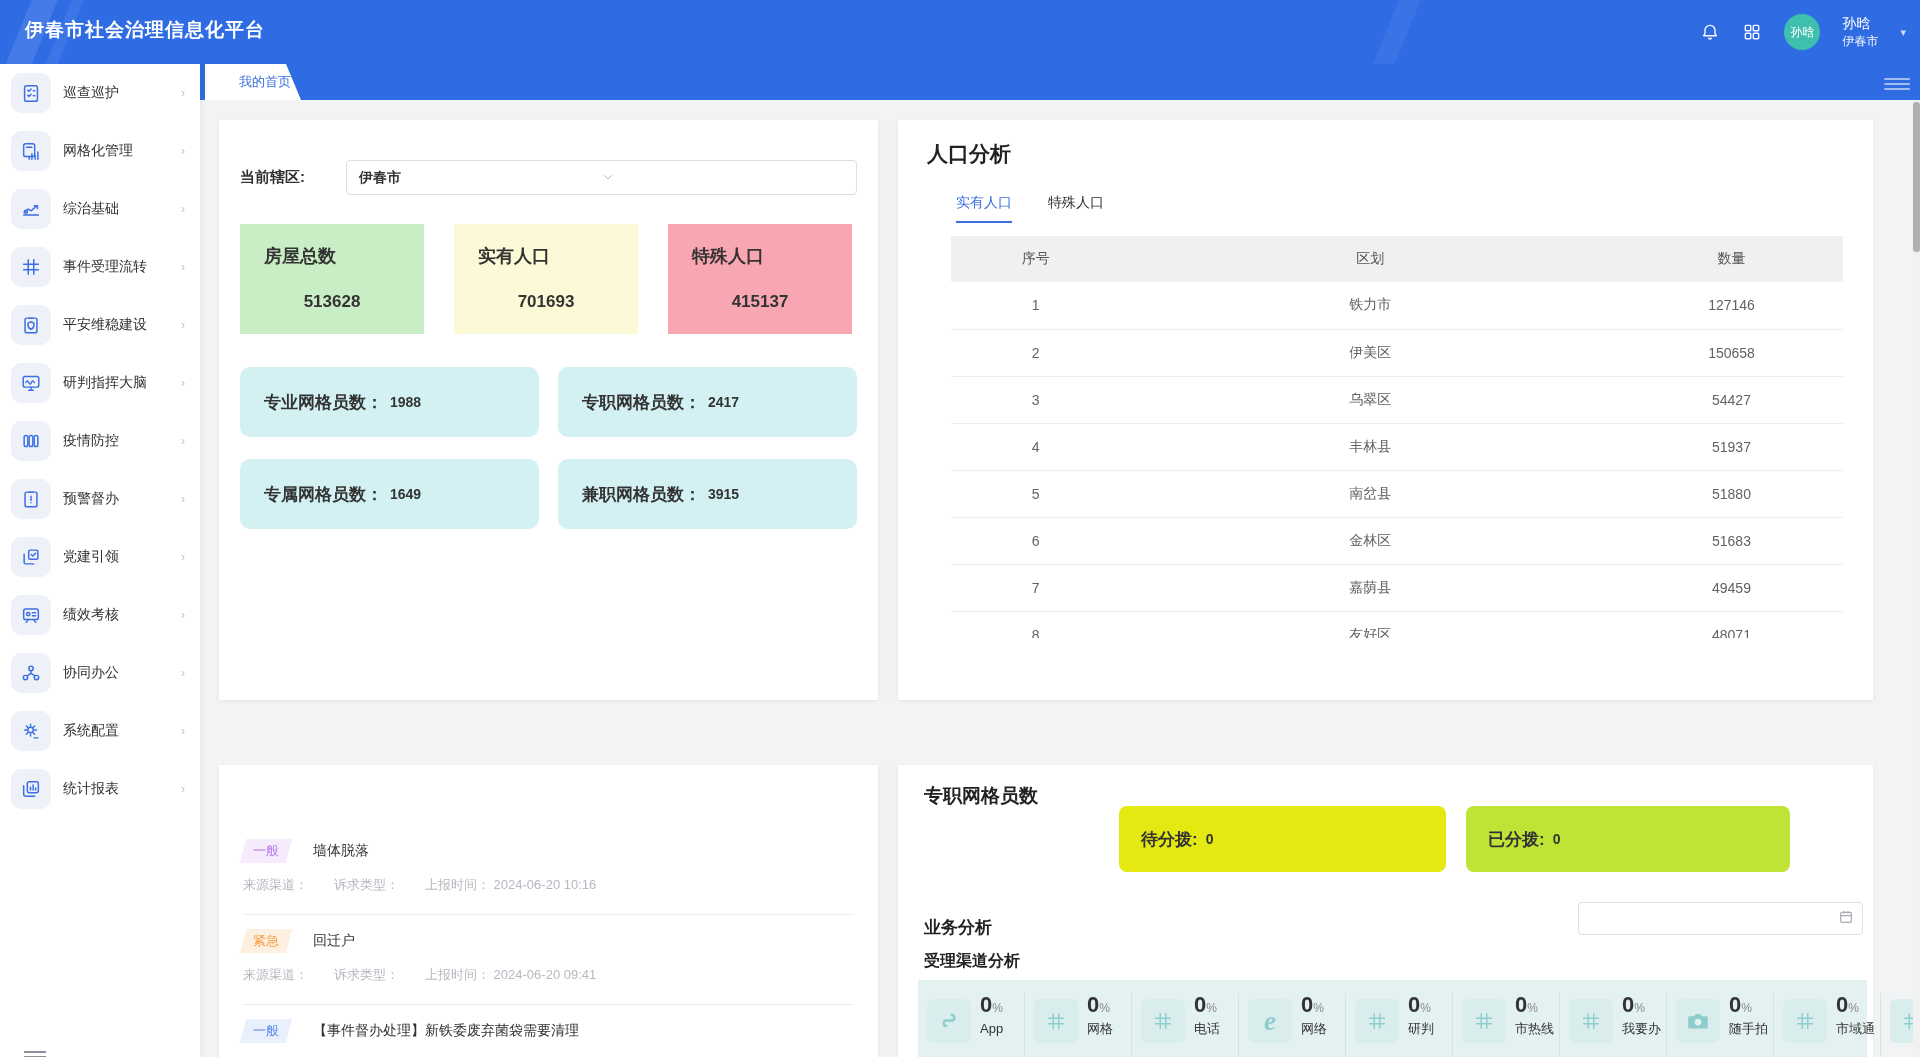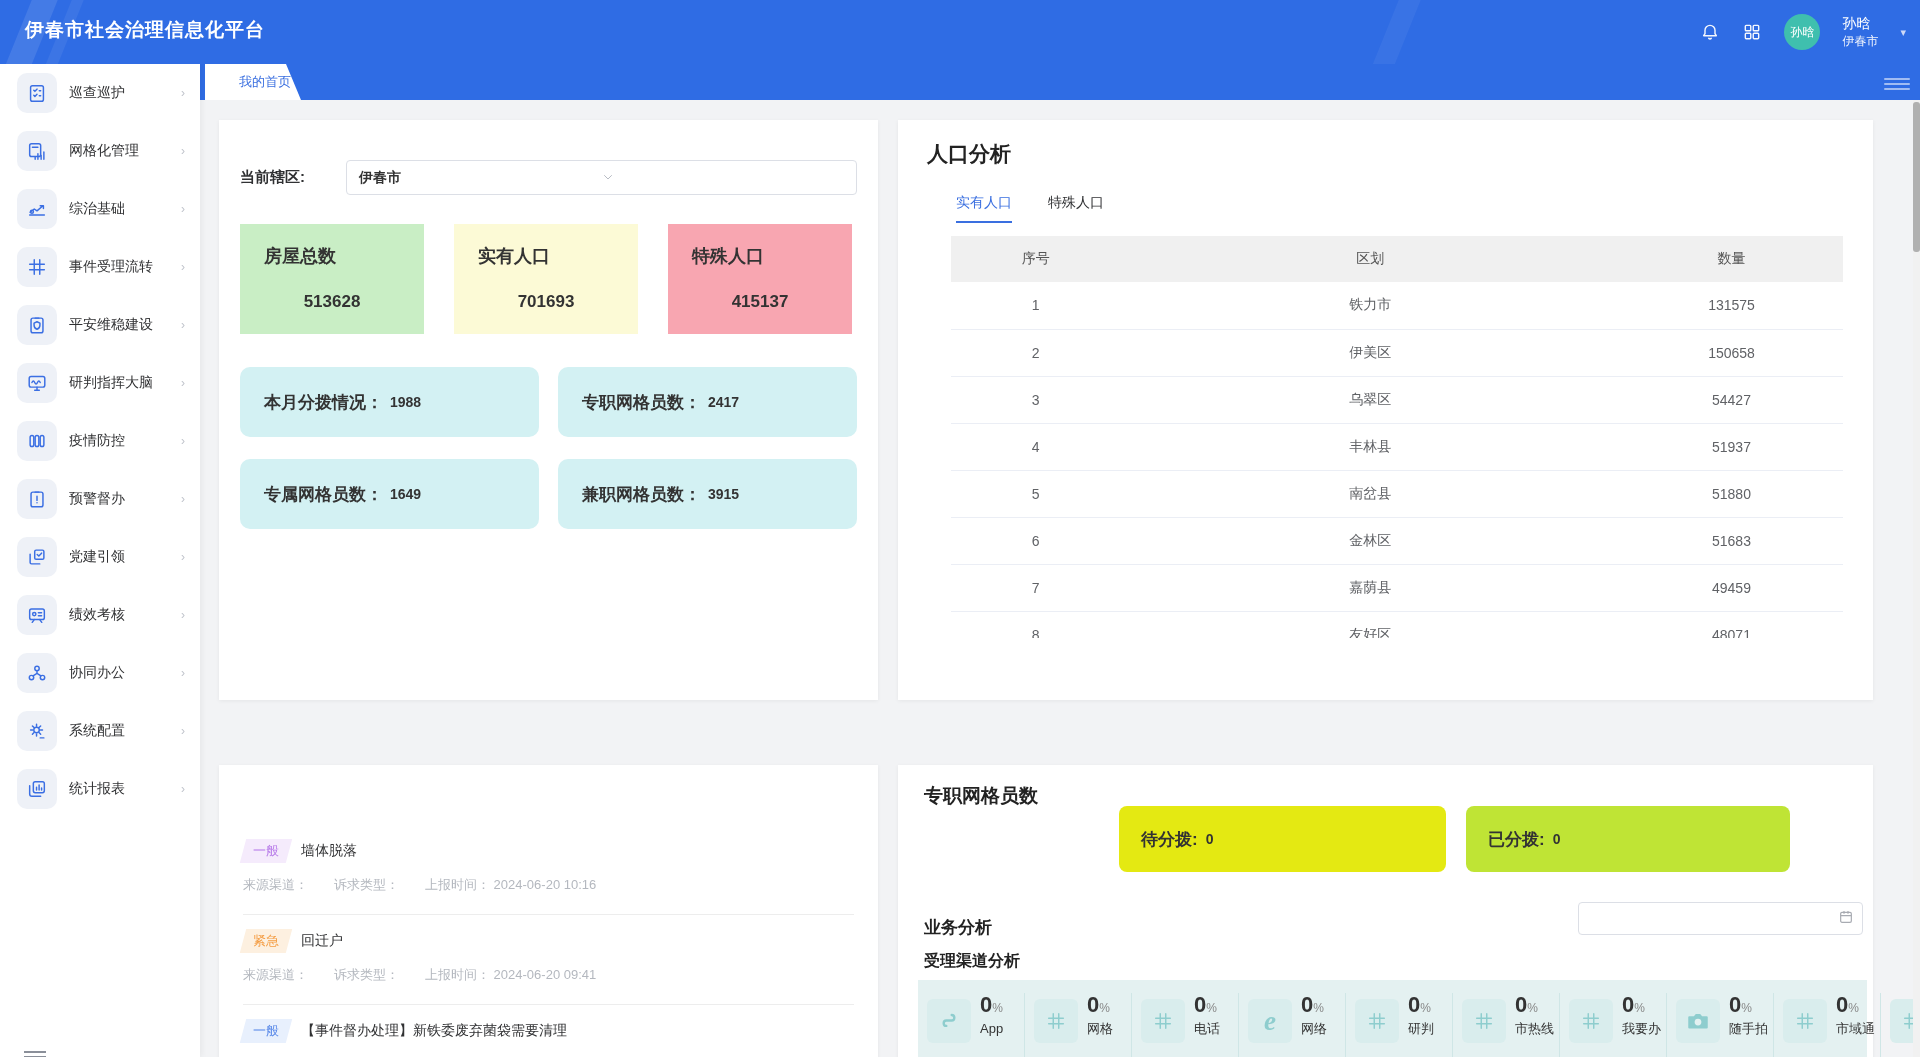--- a/index.html
+++ b/index.html
@@ -24,21 +24,21 @@
   #tabstrip{position:absolute;left:0;top:64px;width:1920px;height:36px;background:#2f6ce4;z-index:10}
   .tab{position:absolute;left:205px;top:0;height:36px;width:96px;background:#fff;color:#3a6fe0;font-size:13px;
     display:flex;align-items:center;justify-content:flex-end;cursor:pointer;
     clip-path:polygon(0 0,calc(100% - 15px) 0,100% 100%,0 100%);padding-right:10px}
   .strip-menu{position:absolute;right:10px;top:11px;width:26px;cursor:pointer}
   .strip-menu i{display:block;height:2px;background:rgba(255,255,255,.55);margin:3px 0;border-radius:1px}
 
   
   #sidebar{position:absolute;left:0;top:64px;width:200px;height:993px;background:#fff;z-index:20;
     box-shadow:2px 0 6px rgba(0,0,0,.05)}
-  .side-item{height:58px;display:flex;align-items:center;padding-left:17px;cursor:pointer}
+  .side-item{height:58px;display:flex;align-items:center;padding-left:11px;cursor:pointer}
   .side-icon{width:40px;height:40px;border-radius:10px;background:#eef1f7;color:#3b6fe3;
     display:flex;align-items:center;justify-content:center;flex:none}
   .side-label{margin-left:12px;font-size:14px;color:#303133;flex:1}
   .side-arrow{color:#c0c4cc;font-size:12px;margin-right:15px}
   .side-partial{position:absolute;left:24px;bottom:-4px;width:22px}
   .side-partial i{display:block;height:2px;background:#8a8f99;margin:3px 0}
 
   
   #main{position:absolute;left:200px;top:100px;width:1713px;height:957px;overflow:hidden}
   .panel{position:absolute;background:#fff;border-radius:0;box-shadow:0 1px 4px rgba(0,0,0,.06)}
@@ -80,21 +80,21 @@
   .todo-more{margin-left:auto;font-size:13px;color:#999;cursor:pointer}
   .todo-list{position:absolute;left:24px;right:24px;top:60px}
   .todo-item{padding:14px 0 20px;border-bottom:1px solid #ededed}
   .todo-row{display:flex;align-items:center}
   .badge{display:inline-block;min-width:46px;text-align:center;padding:3px 10px;font-size:13px;
     transform:skewX(-15deg)}
   .badge>span{display:inline-block;transform:skewX(15deg)}
   .badge.purple{background:#f5ebfc;color:#b678e8}
   .badge.orange{background:#fdf0e0;color:#f49d44}
   .badge.blue{background:#e8f0fd;color:#5586e8}
-  .todo-item-title{margin-left:12px;font-size:14px;color:#303133}
+  .todo-item-title{margin-left:24px;font-size:14px;color:#303133}
   .todo-meta{margin-top:13px;font-size:13px;color:#b4b8bf;display:flex;gap:26px}
 
   
   .disp-title{position:absolute;left:26px;top:18px;font-size:19px;font-weight:bold;color:#222}
   .pills{position:absolute;left:221px;top:41px;display:flex;gap:20px}
   .pill{height:66px;border-radius:8px;display:flex;align-items:center;padding-left:22px;color:#333}
   .pill-pending{width:327px;background:#e4e912}
   .pill-done{width:324px;background:#bfe435}
   .pill b{font-size:17px}
   .pill i{font-style:normal;font-size:14px;font-weight:bold;margin-left:8px}
@@ -326,21 +326,21 @@
           <div class="stat-label">实有人口</div>
           <div class="stat-value">701693</div>
         </div>
         <div class="stat-card" style="background: rgb(248, 166, 177);">
           <div class="stat-label">特殊人口</div>
           <div class="stat-value">415137</div>
         </div>
       </div>
     <div class="worker-cards" id="worker-cards">
         <div class="worker-card">
-          <span>本月分拨情况：</span>
+          <span>专业网格员数：</span>
           <span class="worker-value">1988</span>
         </div>
         <div class="worker-card">
           <span>专职网格员数：</span>
           <span class="worker-value">2417</span>
         </div>
         <div class="worker-card">
           <span>专属网格员数：</span>
           <span class="worker-value">1649</span>
         </div>
@@ -368,21 +368,21 @@
             <tr id="pop-thead-row">
               <th>序号</th>
               <th>区划</th>
               <th>数量</th>
             </tr>
           </thead>
         <tbody id="pop-tbody">
             <tr>
               <td>1</td>
               <td>铁力市</td>
-              <td>131575</td>
+              <td>127146</td>
             </tr>
             <tr>
               <td>2</td>
               <td>伊美区</td>
               <td>150658</td>
             </tr>
             <tr>
               <td>3</td>
               <td>乌翠区</td>
               <td>54427</td>

